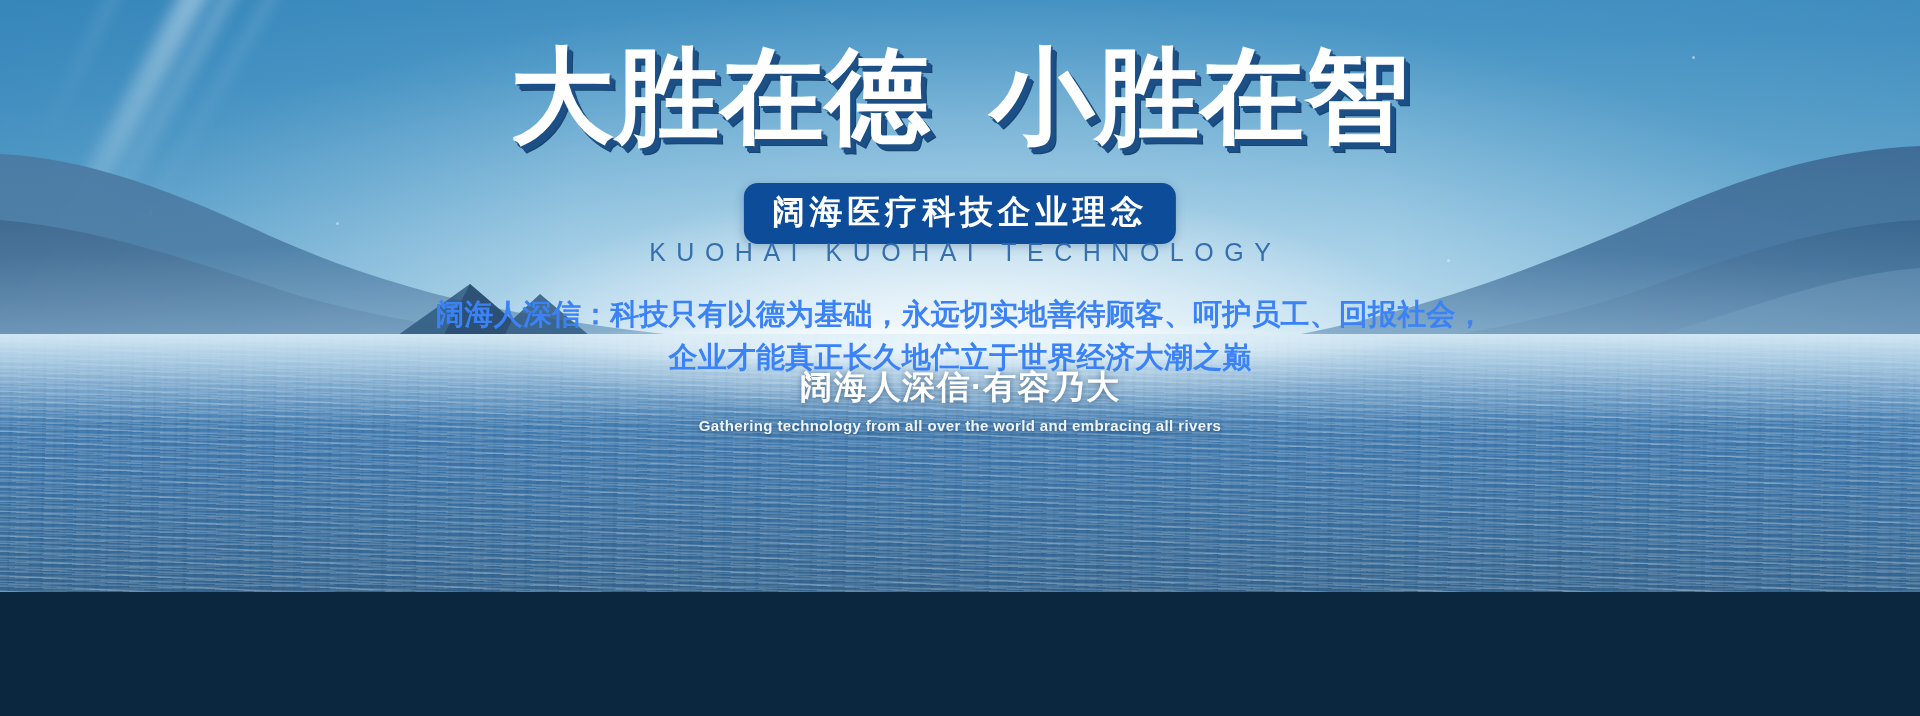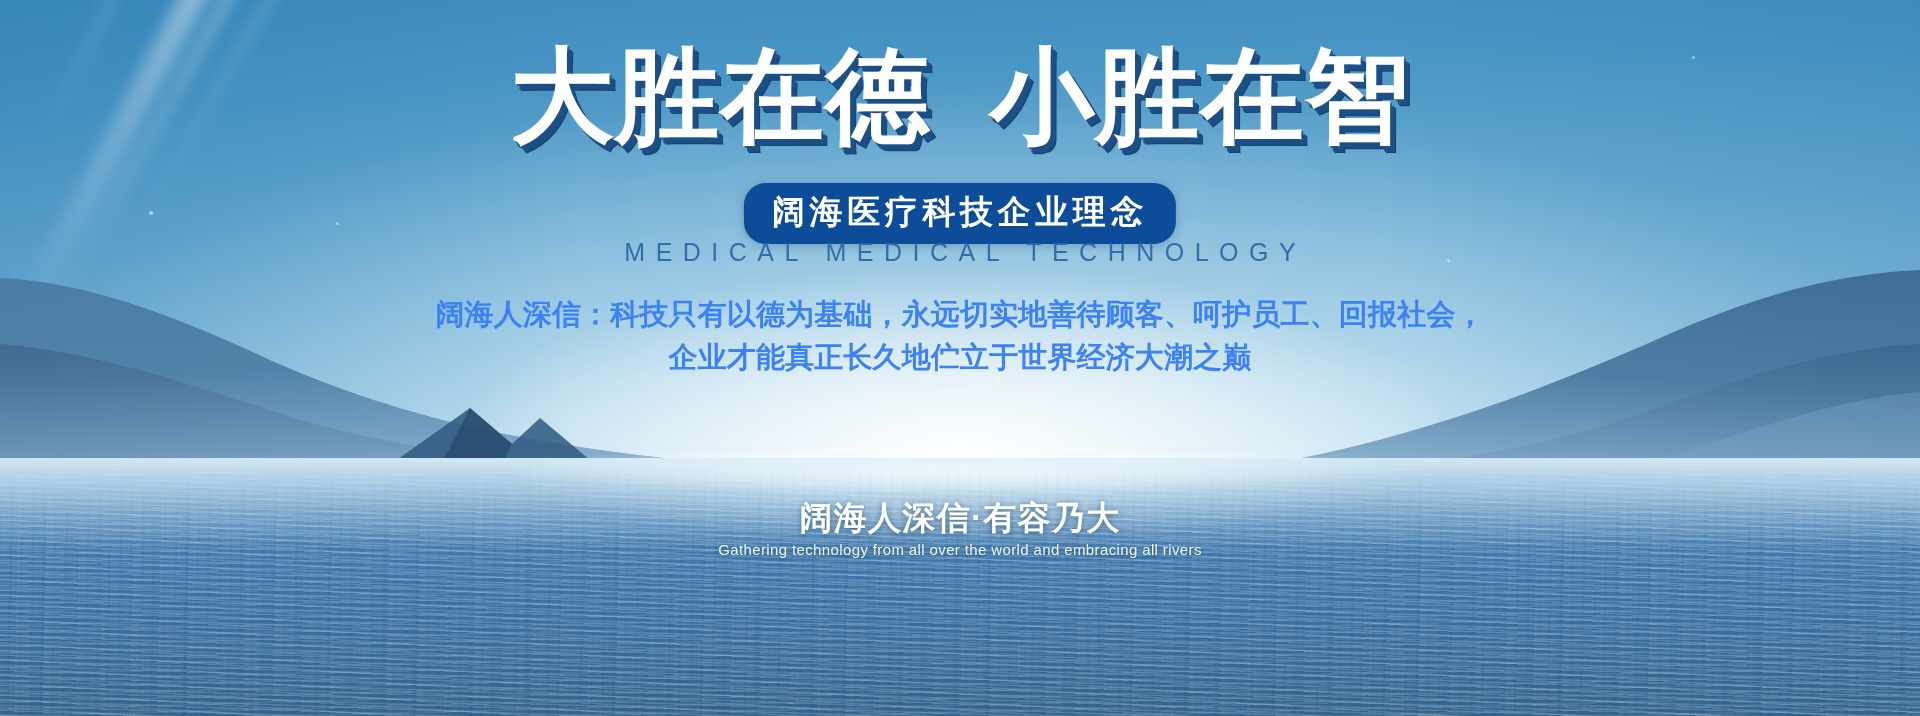--- a/index.html
+++ b/index.html
@@ -1,19 +1,19 @@
 <!DOCTYPE html>
 <html><head>
 <meta charset="utf-8">
 <style>
   html,body{margin:0;padding:0;background:#0b2740;}
   *{box-sizing:border-box;}
   .banner{
     position:relative;
-    width:1920px;height:716px;
+    width:1920px;height:592px;
     overflow:hidden;
     font-family:"Liberation Sans","DejaVu Sans",sans-serif;
   }
 
   
   .sky{
     position:absolute;inset:0;
     background:
       radial-gradient(ellipse 820px 300px at 50% 63%,rgba(255,255,255,.95) 0%,rgba(255,255,255,.55) 28%,rgba(255,255,255,0) 62%),
       radial-gradient(ellipse 1500px 620px at 50% 72%,rgba(222,240,250,.85) 0%,rgba(222,240,250,0) 70%),
@@ -75,21 +75,21 @@
        4px 5px 0 #1b4f86,
        5px 6px 0 #1b4f86,
        6px 7px 0 #17456f,
        2px 2px 0 #2a5f96;
     white-space:pre;
   }
 
   .badge{
     position:absolute;top:183px;left:50%;transform:translateX(-50%);
     background:#0d4c99;
-    border-radius:22px;
+    border-radius:14px;
     padding:11px 28px 13px;
     color:#fff;
     font-size:33px;font-weight:700;letter-spacing:.14em;
     line-height:1.12;
     white-space:nowrap;
     box-shadow:0 2px 10px rgba(10,50,95,.25);
   }
 
   .en-sub{
     position:absolute;top:238px;left:0;right:0;
@@ -115,22 +115,23 @@
   .footer{
     position:absolute;left:0;right:0;bottom:158px;text-align:center;
   }
   .footer-cn{
     color:#ffffff;
     font-size:33px;font-weight:700;
     letter-spacing:.04em;
     text-shadow:0 1px 6px rgba(12,45,80,.55);
   }
   .footer-en{
+    margin-top:7px;
     color:#edf5fb;
-    font-size:15px;font-weight:400;
+    font-size:15px;font-weight:700;
     letter-spacing:.025em;
     text-shadow:0 1px 4px rgba(12,45,80,.6);
   }
 </style>
 </head>
 <body>
 
 <div class="banner">
 
   <div class="sky">
@@ -213,21 +214,21 @@
     <div class="waves2"></div>
     <div class="ocean-mist"></div>
   </div>
 
   <div class="content">
 
     <div class="headline">大胜在德  小胜在智</div>
 
     <div class="badge">阔海医疗科技企业理念</div>
 
-    <div class="en-sub">MEDICAL MEDICAL TECHNOLOGY</div>
+    <div class="en-sub">KUOHAI KUOHAI TECHNOLOGY</div>
 
     <div class="slogan">阔海人深信：科技只有以德为基础，永远切实地善待顾客、呵护员工、回报社会，企业才能真正长久地伫立于世界经济大潮之巅</div>
 
     <div class="footer">
       <div class="footer-cn">阔海人深信·有容乃大</div>
       <div class="footer-en">Gathering technology from all over the world and embracing all rivers</div>
     </div>
 
   </div>
 </div>

